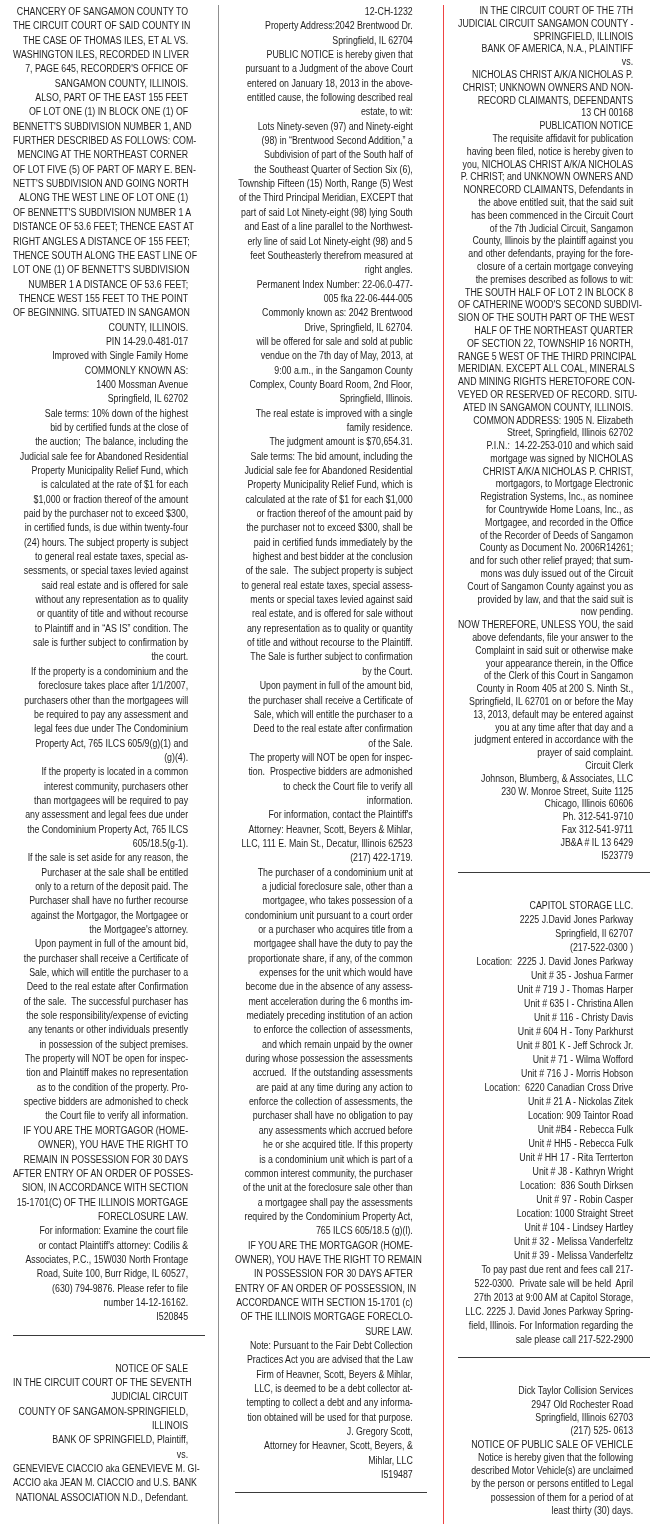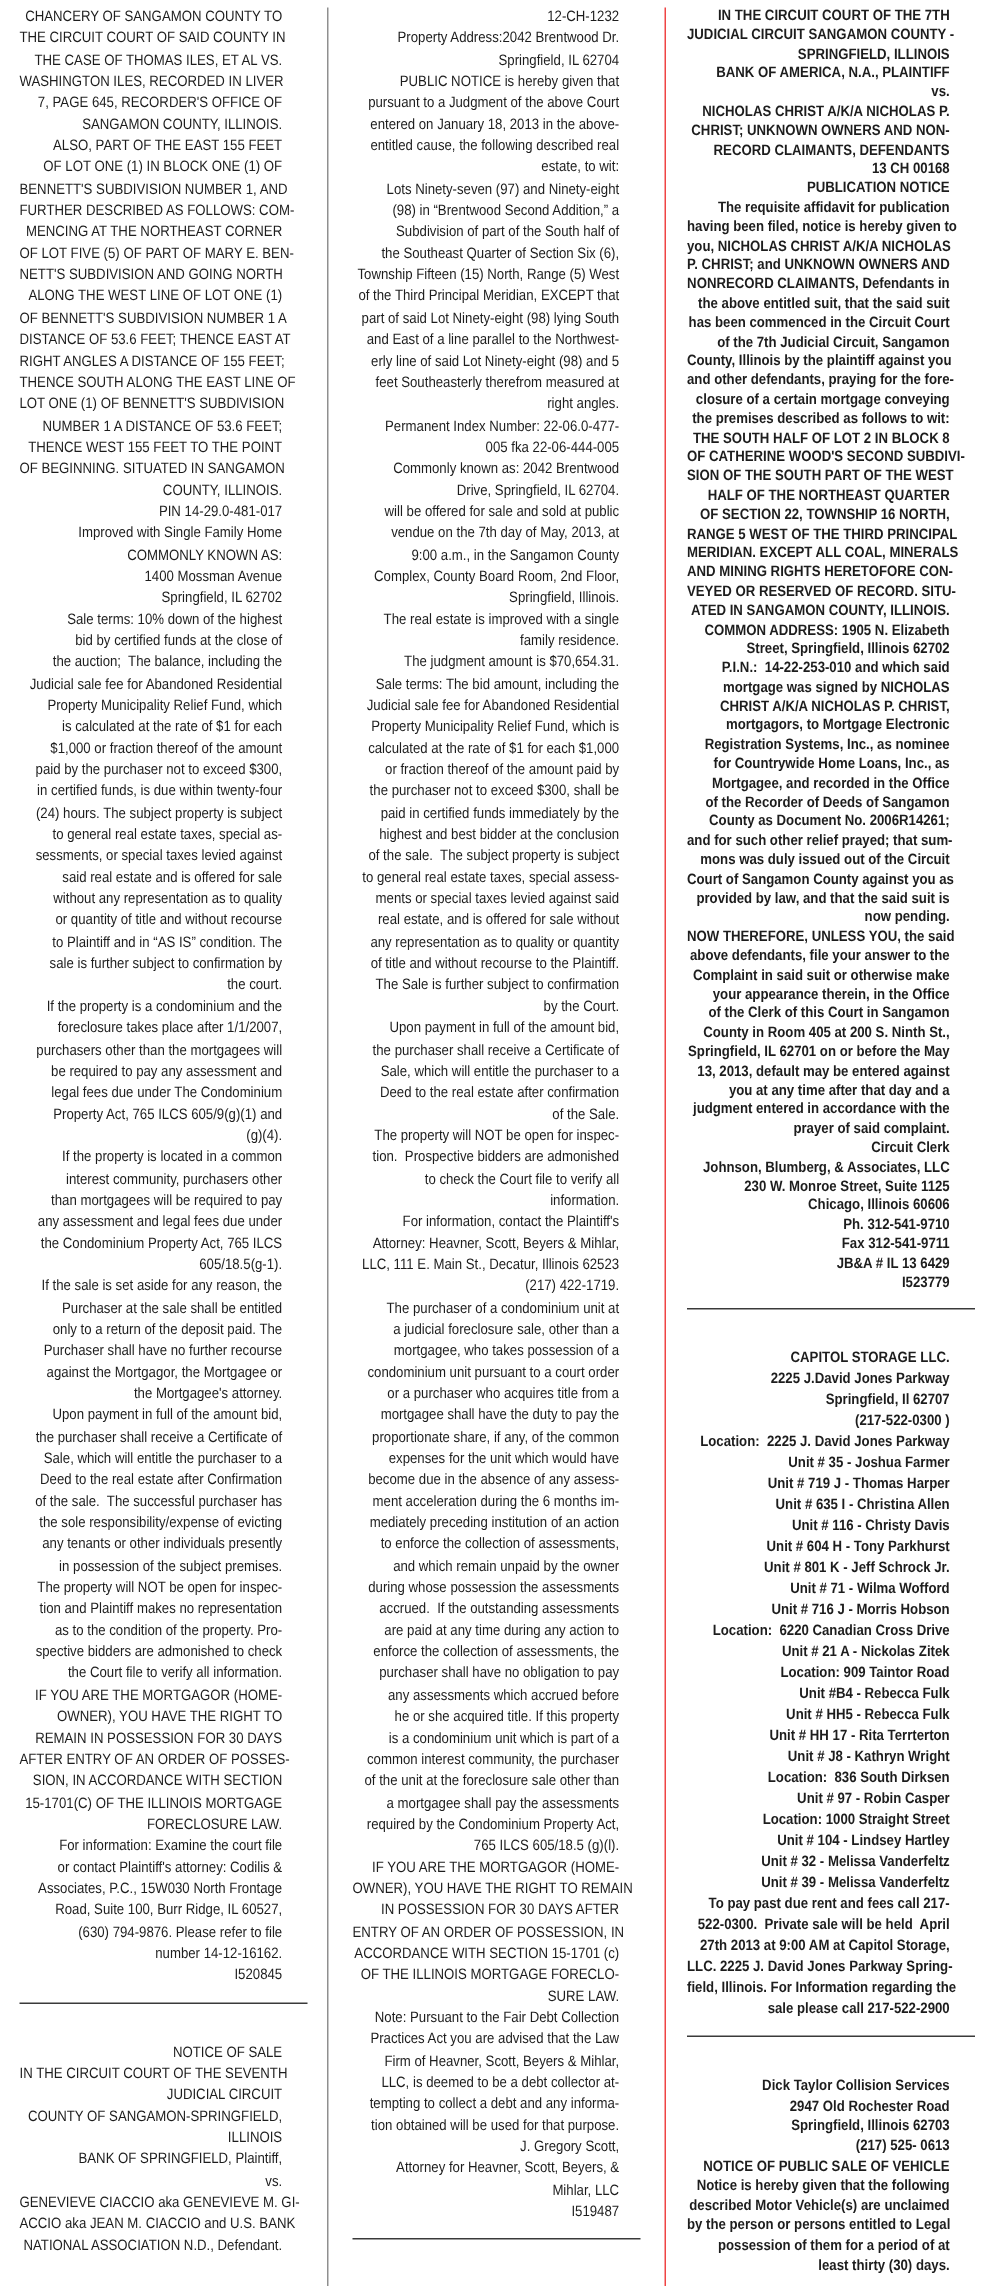--- a/index.html
+++ b/index.html
@@ -6,21 +6,21 @@
   html,body { background:#ffffff; }
   body {
     width:661px; height:1524px; overflow:hidden;
     font-family:"Liberation Sans", sans-serif;
     color:#1d1d1d;
   }
   .page { display:flex; width:661px; height:1524px; padding-top:5px;text-align:right; }
   .column { height:100%; }
   .col-1 { width:219px; border-right:1px solid #8f8f8f; padding:0 6px 0 13px; }
   .col-2 { width:225px; border-right:1px solid #ef4444; padding:0 6px 0 16px; }
-  .col-3 { width:217px; padding:0 4px 0 14px;font-weight:bold; }
+  .col-3 { width:217px; padding:0 4px 0 14px; }
   .section { }
   .line {
     white-space:pre;
     font-size:10px;
     transform:scaleX(0.88);
     transform-origin:0 50%;
   }
   .col-1 .line, .col-2 .line { line-height:14.35px; }
   .col-3 .s-0 .line { line-height:12.8px; }
   .col-3 .s-1 .line { line-height:14.0px; }

